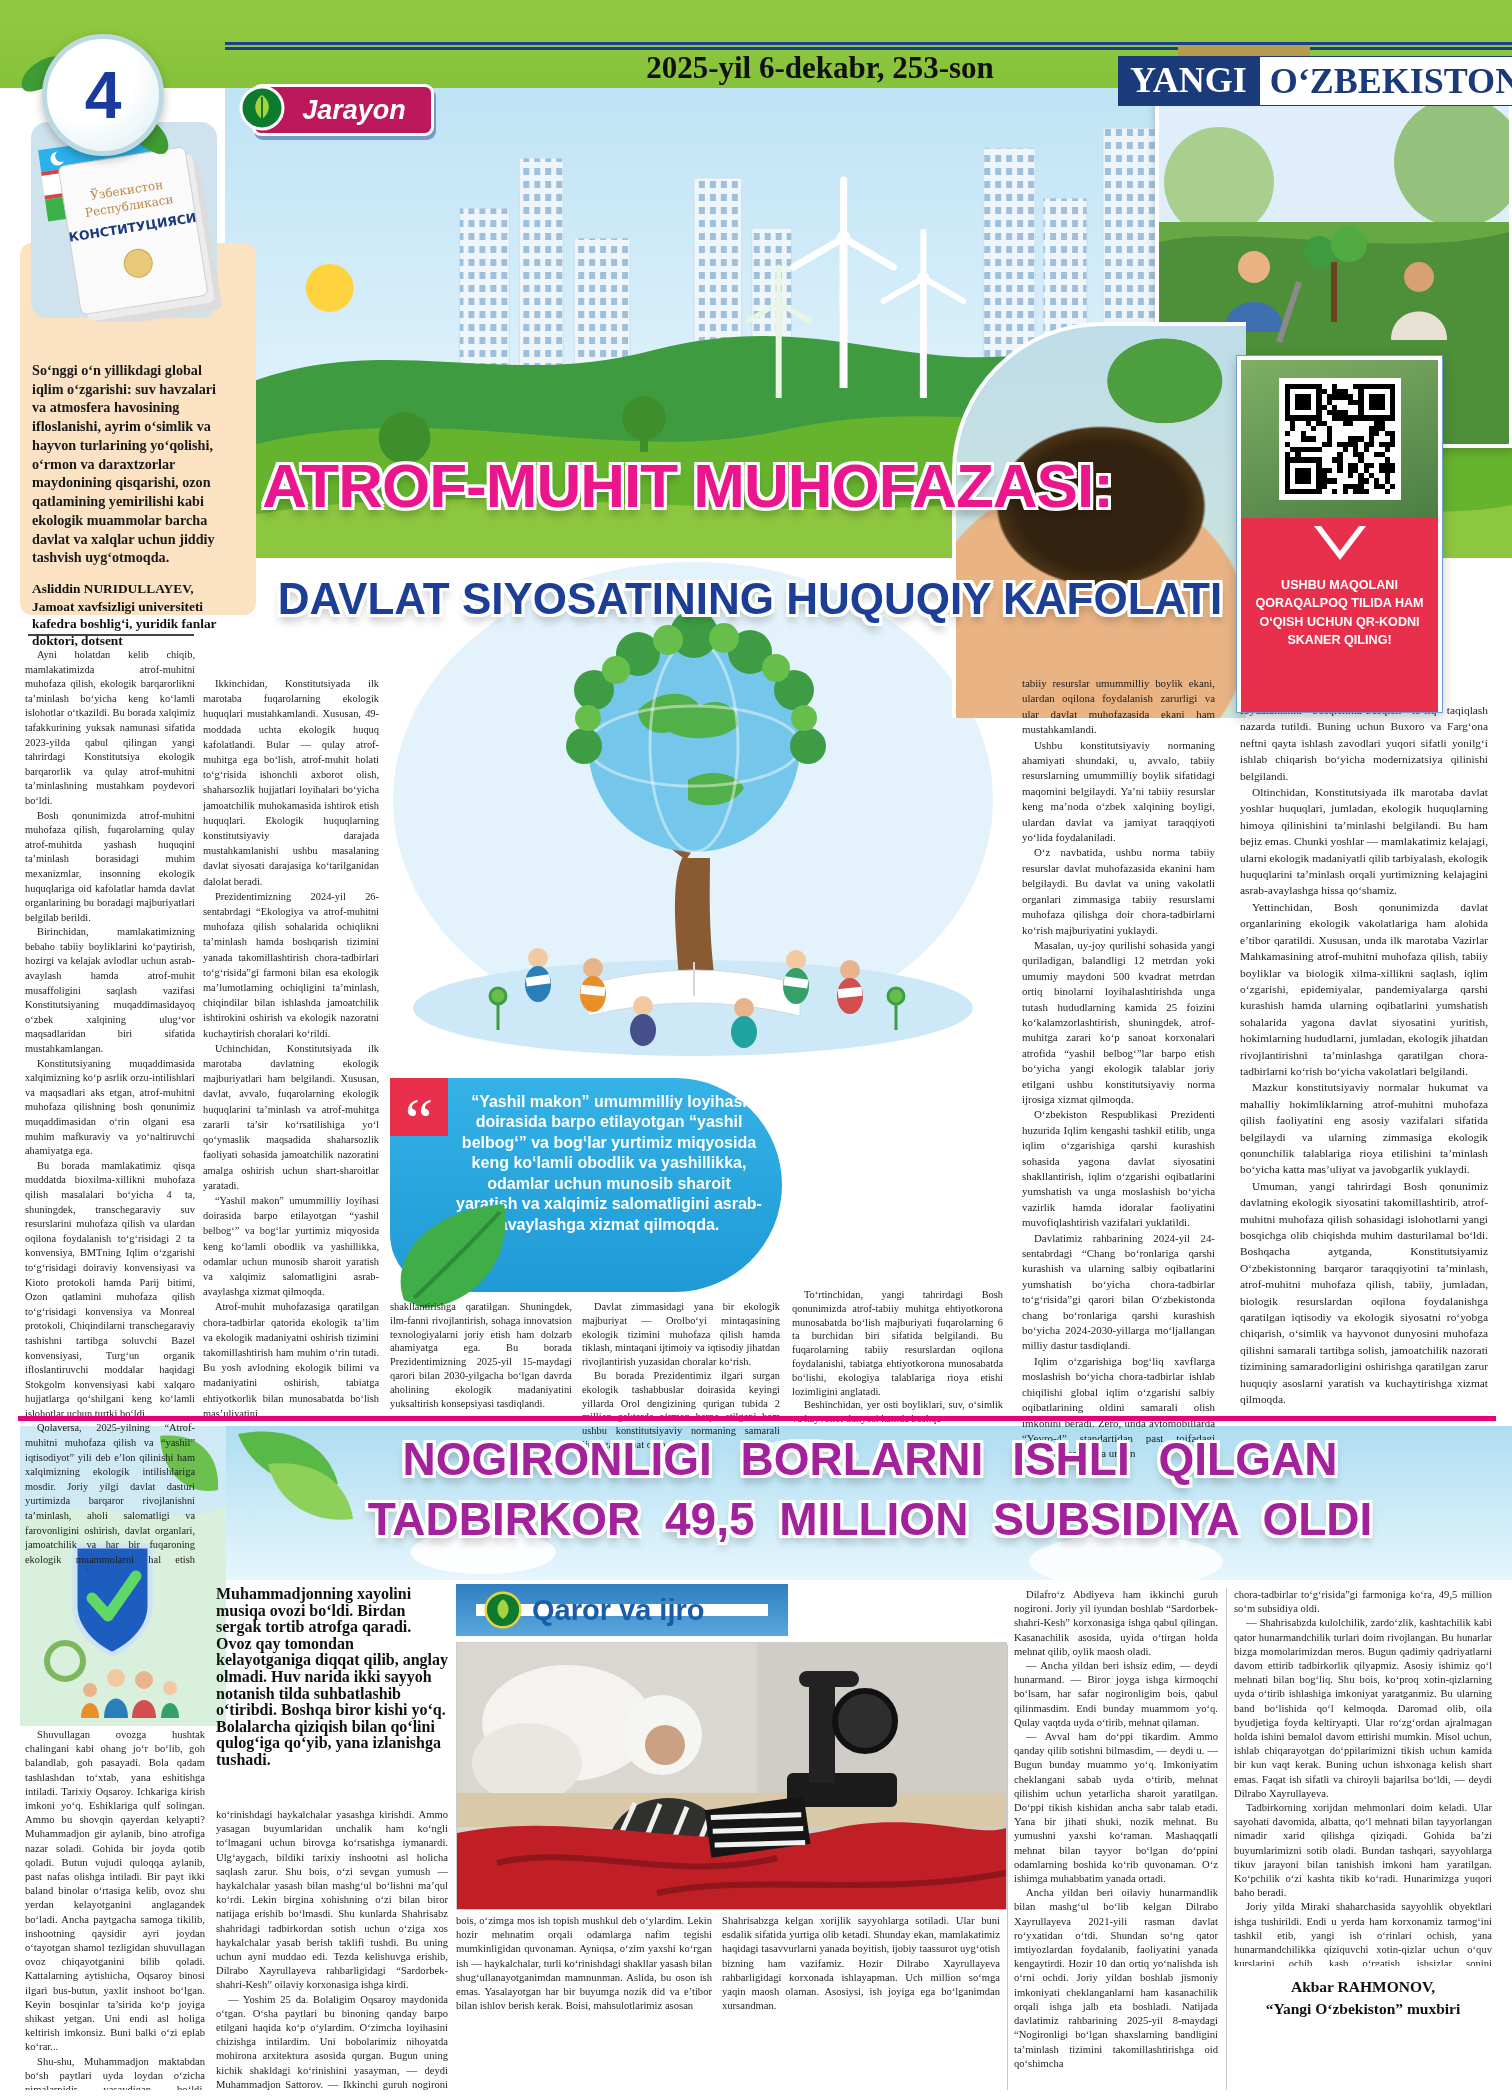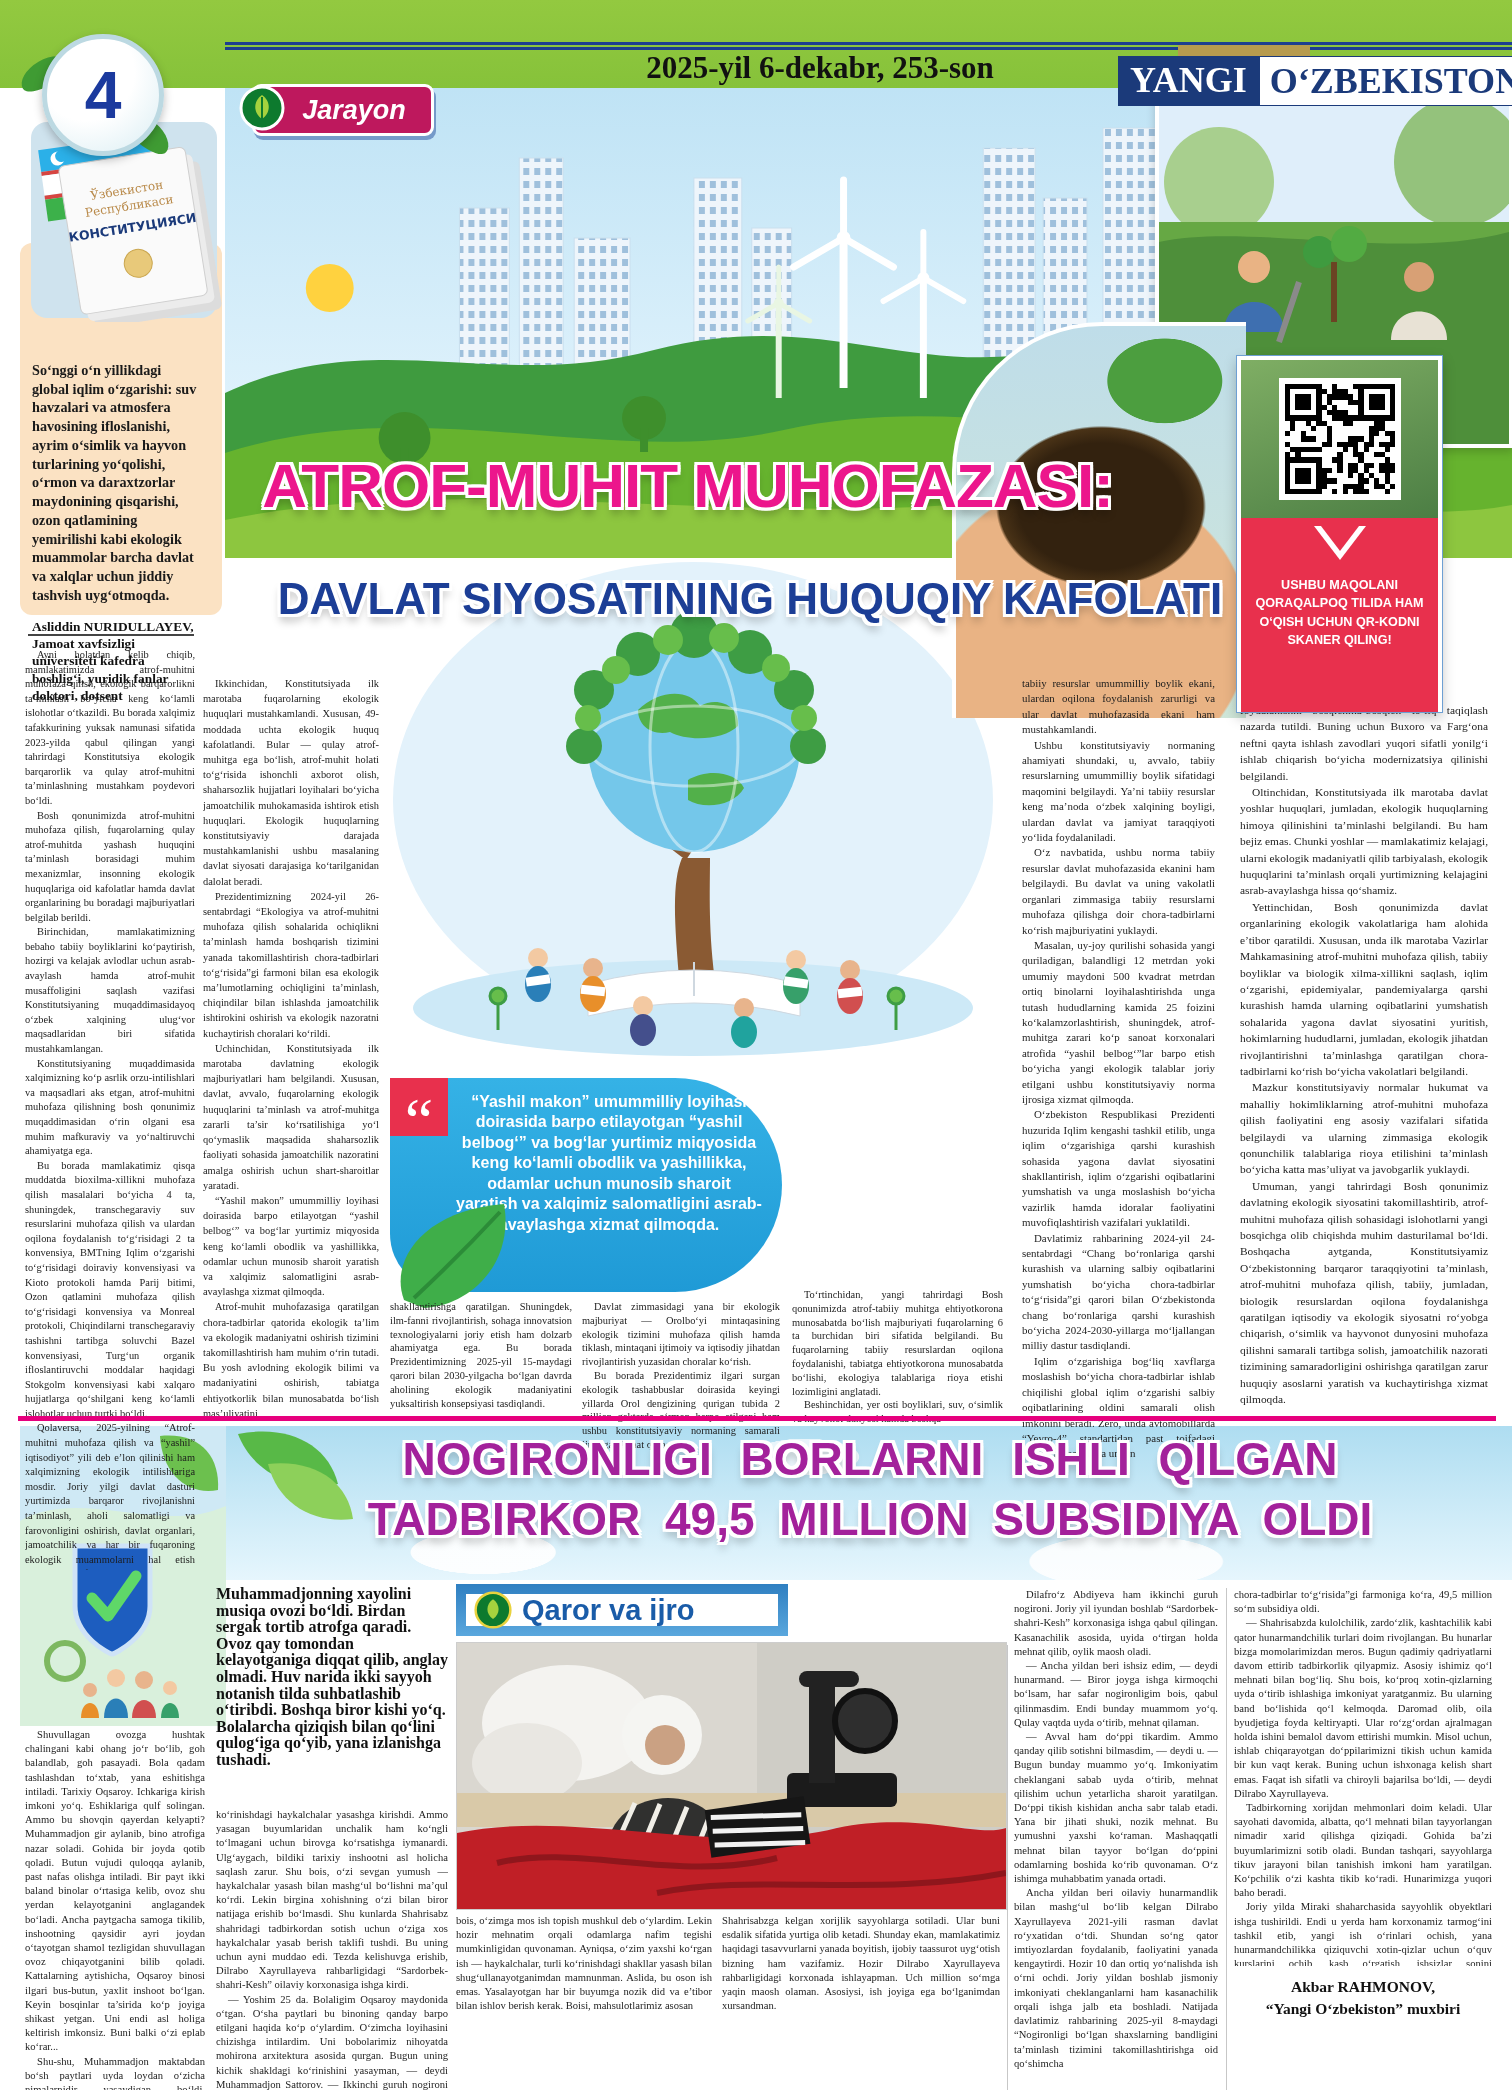--- a/index.html
+++ b/index.html
@@ -22,21 +22,21 @@
   
   .hero{left:225px;top:88px;width:1287px;height:470px;z-index:1;}
   .photo-right{left:1155px;top:88px;width:350px;height:352px;border:4px solid #fff;border-radius:0 0 0 120px;overflow:hidden;z-index:2;box-shadow:0 4px 10px rgba(0,0,0,.18);}
   .photo-hands{left:952px;top:322px;width:290px;height:392px;z-index:2;border-radius:150px 0 0 0;background:radial-gradient(95px 70px at 72% 14%,#4c9e3f 0 60%,rgba(76,158,63,0) 61%),radial-gradient(150px 115px at 50% 46%,#33220f 0 55%,#4a3317 68%,rgba(74,51,23,0) 70%),radial-gradient(230px 215px at 45% 78%,#e9b384 0 70%,rgba(233,179,132,0) 71%),linear-gradient(180deg,#bfdde9,#cfe6d8);border-top:4px solid #fff;border-left:4px solid #fff;}
   .section-badge{left:252px;top:84px;width:176px;height:46px;background:#be185d;border:3px solid #fff;border-radius:9px;box-shadow:2px 4px 0 rgba(23,63,146,.45);display:flex;align-items:center;justify-content:center;z-index:6;}
   .section-badge .lbl{color:#fff;font-family:"Liberation Sans",sans-serif;font-style:italic;font-weight:800;font-size:27px;padding-left:22px;}
   .badge-leaf{position:absolute;left:-16px;top:-2px;width:46px;height:46px;}
 
   .flagbook{left:25px;top:92px;width:198px;height:230px;z-index:2;}
 
-  .lead-box{left:20px;top:243px;width:202px;height:372px;background:#fbe2c3;border-radius:12px;z-index:1;padding:118px 23px 0 12px;box-sizing:border-box;}
+  .lead-box{left:20px;top:243px;width:236px;height:372px;background:#fbe2c3;border-radius:12px;z-index:1;padding:118px 23px 0 12px;box-sizing:border-box;}
   .lead-text{font-size:14.2px;line-height:1.32;font-weight:700;color:#1a1a1a;}
   .lead-author{margin-top:13px;font-size:13.4px;line-height:1.3;font-weight:700;color:#111;}
   .author-rule{left:28px;top:634px;width:166px;height:2px;background:#444;}
 
   
   .owhite{text-shadow:-3px -3px 0 #fff,3px -3px 0 #fff,-3px 3px 0 #fff,3px 3px 0 #fff,0 -3px 0 #fff,0 3px 0 #fff,-3px 0 0 #fff,3px 0 0 #fff,0 7px 8px rgba(0,0,0,.28);}
   .headline1{left:235px;top:450px;width:905px;text-align:center;font-family:"Liberation Sans",sans-serif;font-weight:900;font-size:62px;letter-spacing:-1px;color:#ec168c;z-index:4;}
   .headline2{left:250px;top:574px;width:1000px;text-align:center;font-family:"Liberation Sans",sans-serif;font-weight:800;font-size:44px;color:#1c3e96;z-index:4;}
 
   
@@ -69,21 +69,21 @@
   .c-g{left:1240px;top:702px;width:248px;height:868px;font-size:11.4px;line-height:16.4px;}
 
   
   .divider-magenta{left:18px;top:1416px;width:1478px;height:5px;background:#e6007e;z-index:4;}
   .bottom-sky{left:226px;top:1426px;width:1286px;height:154px;background:radial-gradient(120px 36px at 20% 82%,rgba(255,255,255,.9) 0 60%,rgba(255,255,255,0) 61%),radial-gradient(160px 44px at 70% 88%,rgba(255,255,255,.85) 0 60%,rgba(255,255,255,0) 61%),radial-gradient(90px 30px at 45% 20%,rgba(255,255,255,.7) 0 60%,rgba(255,255,255,0) 61%),linear-gradient(180deg,#aeddf1,#e6f6fd);z-index:1;}
   .bleaves{left:228px;top:1424px;width:150px;height:120px;z-index:2;}
   .bhead1{left:235px;top:1432px;width:1270px;text-align:center;font-family:"Liberation Sans",sans-serif;font-weight:900;font-size:46px;word-spacing:16px;color:#a3219b;z-index:4;}
   .bhead2{left:235px;top:1492px;width:1270px;text-align:center;font-family:"Liberation Sans",sans-serif;font-weight:900;font-size:46px;word-spacing:12px;color:#a3219b;z-index:4;}
   .family-illus{left:20px;top:1426px;width:206px;height:300px;z-index:2;}
   .lede{left:216px;top:1586px;width:234px;height:216px;font-size:16px;line-height:16.6px;font-weight:700;color:#111;overflow:hidden;z-index:3;}
-  .qaror-badge{left:456px;top:1584px;width:332px;height:52px;background:linear-gradient(180deg,#2f7fc1,#5aa7dd);padding:10px;box-sizing:border-box;z-index:4;}
+  .qaror-badge{left:456px;top:1584px;width:332px;height:52px;background:linear-gradient(180deg,#2f7fc1,#5aa7dd);padding:20px;box-sizing:border-box;z-index:4;}
   .qaror-inner{background:#fff;width:100%;height:100%;display:flex;align-items:center;gap:10px;padding-left:8px;box-sizing:border-box;}
   .qaror-label{font-family:"Liberation Sans",sans-serif;font-weight:800;font-size:29px;color:#1a5ca8;}
   .photo-sewing{left:456px;top:1642px;width:549px;height:266px;z-index:2;border:1px solid #cdcdcd;}
   .bncol{font-size:10.6px;line-height:14.2px;text-align:justify;color:#1c1c1c;overflow:hidden;z-index:3;}
   .bncol p{margin:0;text-indent:12px;}
   .b1{left:25px;top:1728px;width:180px;height:362px;}
   .b2{left:216px;top:1808px;width:232px;height:282px;}
   .b3{left:456px;top:1914px;width:256px;height:176px;}
   .b4{left:722px;top:1914px;width:278px;height:176px;}
   .b5{left:1014px;top:1588px;width:204px;height:502px;}

